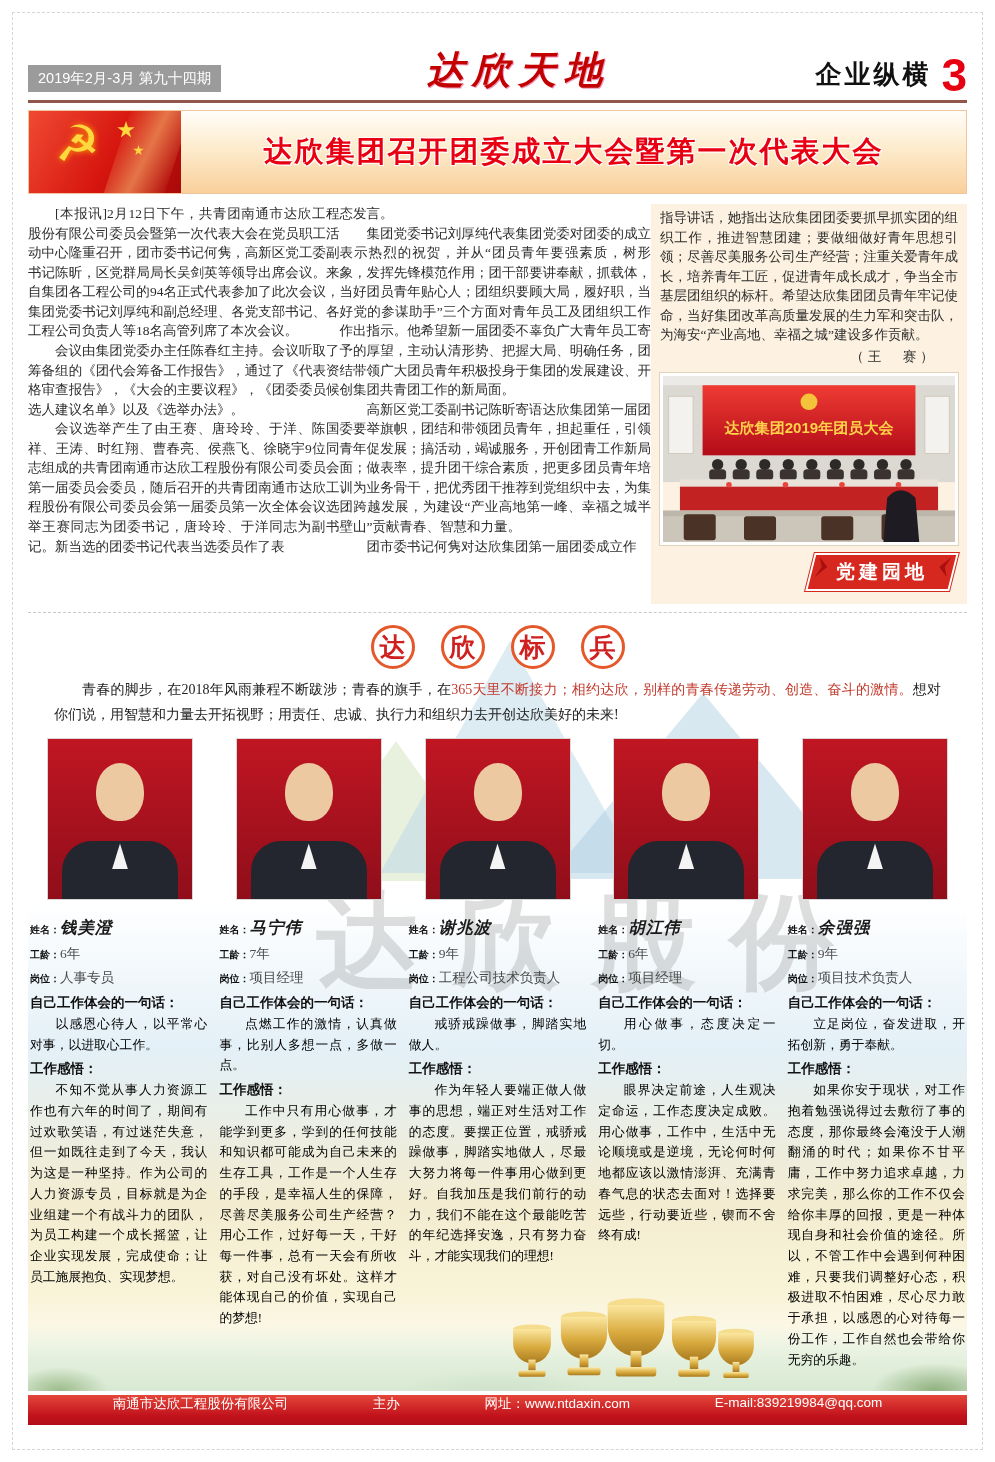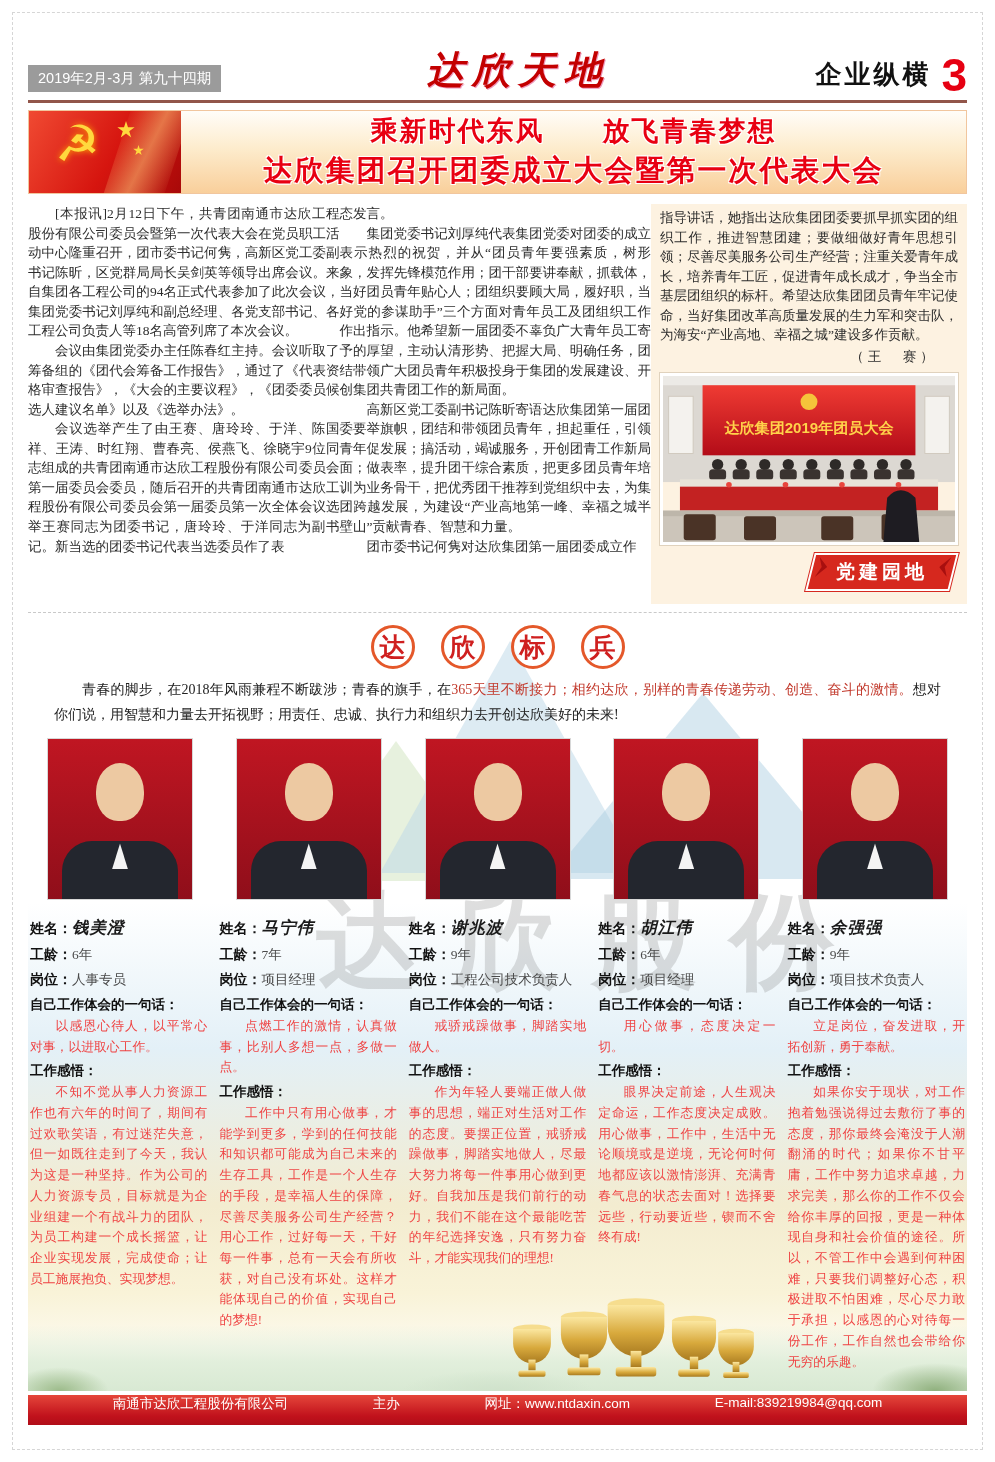--- a/index.html
+++ b/index.html
@@ -70,25 +70,25 @@
   .portrait-row { margin-top:12px; display:flex; justify-content:space-between; padding:0 20px; }
   .portrait { position:relative; width:144px; height:160px; overflow:hidden; background:linear-gradient(180deg,#c01622 0%,#8f0e1a 100%); box-shadow:0 0 0 1px #d8d8d8; }
   .portrait::before { content:""; position:absolute; top:24px; left:50%; transform:translateX(-50%); width:48px; height:58px; border-radius:50% 50% 46% 46%; background:#edc9a2; }
   .portrait::after { content:""; position:absolute; bottom:0; left:50%; transform:translateX(-50%); width:116px; height:58px; border-radius:30px 30px 0 0; background:#23262e; }
   .portrait .collar { position:absolute; bottom:30px; left:50%; transform:translateX(-50%); width:16px; height:26px; background:#f4f4f4; clip-path:polygon(50% 0,100% 100%,0 100%); z-index:2; }
 
   .cards-row { margin-top:16px; display:flex; gap:12px; padding:0 2px; }
   .card { flex:1; min-width:0; }
   .card p { margin-bottom:3px; }
   .meta { font-size:13.5px; line-height:1.55; }
-  .lbl { font-family:"Liberation Sans","DejaVu Sans",sans-serif; font-weight:bold; color:#111; font-size:14px; }
+  .lbl { font-family:"Liberation Sans","DejaVu Sans",sans-serif; font-weight:bold; color:#111; font-size:10px; }
   .name-val { font-family:"DejaVu Serif","Liberation Serif",serif; font-style:italic; font-weight:bold; font-size:16.5px; color:#1a1a1a; letter-spacing:1px; }
   .val { color:#4a4a4a; }
   .block-lbl { display:block; font-family:"Liberation Sans","DejaVu Sans",sans-serif; font-weight:bold; color:#111; font-size:13.5px; margin:5px 0 2px; }
-  .body-txt { font-size:12.8px; line-height:1.62; text-align:justify; text-indent:2em; color:#ef4444; }
+  .body-txt { font-size:12.8px; line-height:1.62; text-align:justify; text-indent:2em; color:#000000; }
 
   
   .footer-bar { position:relative; z-index:2; margin-top:4px; height:30px; background:linear-gradient(180deg,#e5463a 0%,#c1121c 70%,#b00d18 100%); display:flex; align-items:flex-start; justify-content:space-evenly; color:#fff; font-size:13.5px; font-family:"Liberation Sans","DejaVu Sans",sans-serif; }
   .footer-bar a { color:#fff; text-decoration:none; }
 </style>
 </head>
 <body>
 
 <div class="page">
   <div class="frame"></div>
@@ -104,21 +104,20 @@
   <div class="mast-rule"></div>
 
   <div class="headline-box">
     <div class="flag-art">
       <div class="shine"></div>
       <div class="emblem">☭</div>
       <div class="emblem-star"></div>
       <div class="emblem-star s2"></div>
     </div>
     <div class="headline-text">
-      <div class="hl1">乘新时代东风　　放飞青春梦想</div>
       <div class="hl2">达欣集团召开团委成立大会暨第一次代表大会</div>
     </div>
   </div>
 
   <div class="article">
     <div class="acol">
       <p>[本报讯]2月12日下午，共青团南通市达欣工程股份有限公司委员会暨第一次代表大会在党员职工活动中心隆重召开，团市委书记何隽，高新区党工委副书记陈昕，区党群局局长吴剑英等领导出席会议。来自集团各工程公司的94名正式代表参加了此次会议，集团党委书记刘厚纯和副总经理、各党支部书记、各工程公司负责人等18名高管列席了本次会议。</p>
       <p>会议由集团党委办主任陈春红主持。会议听取了筹备组的《团代会筹备工作报告》，通过了《代表资格审查报告》，《大会的主要议程》，《团委委员候选人建议名单》以及《选举办法》。</p>
       <p>会议选举产生了由王赛、唐玲玲、于洋、陈国祥、王涛、时红翔、曹春亮、侯燕飞、徐晓宇9位同志组成的共青团南通市达欣工程股份有限公司委员会第一届委员会委员，随后召开的共青团南通市达欣工程股份有限公司委员会第一届委员第一次全体会议选举王赛同志为团委书记，唐玲玲、于洋同志为副书记。新当选的团委书记代表当选委员作了表</p>
     </div>

